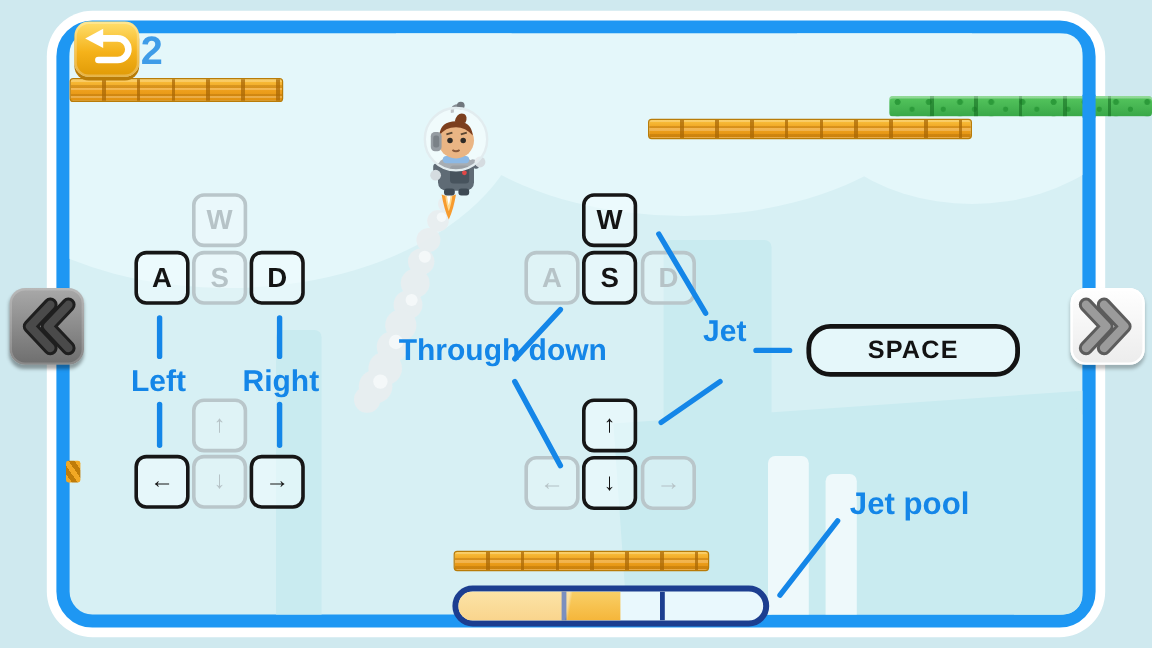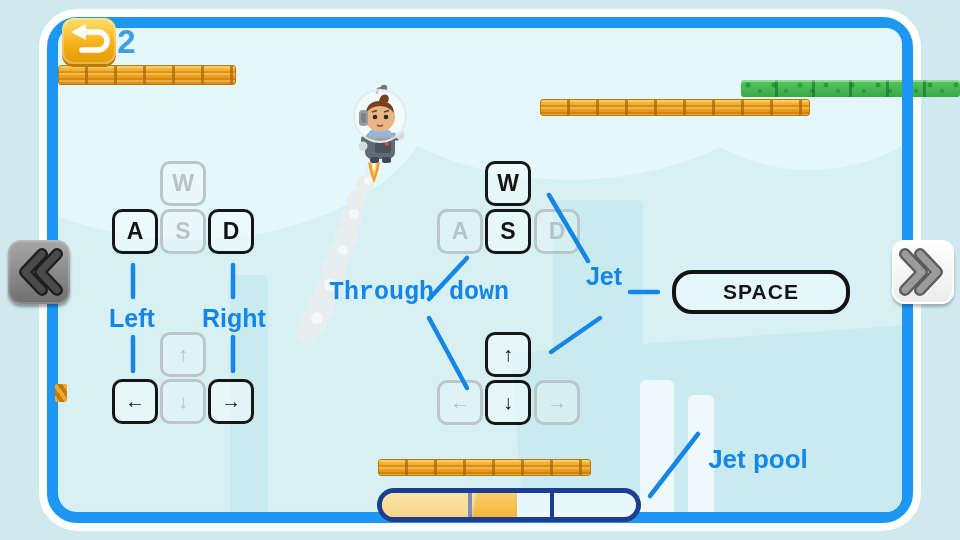--- a/index.html
+++ b/index.html
@@ -179,21 +179,21 @@
     </div>
   <div class="key off" style="left:437px;top:209px;">
       <span>A</span>
     </div>
   <div class="key on" style="left:485px;top:209px;">
       <span>S</span>
     </div>
   <div class="key off" style="left:534px;top:209px;">
       <span>D</span>
     </div>
-  <div class="lbl" style="left:321px;top:278px;width:196px;font-family:Liberation Mono, monospace;">Through down</div>
+  <div class="lbl" style="left:321px;top:278px;width:196px;">Through down</div>
   <div class="lbl" style="left:578px;top:262px;width:52px;">Jet</div>
   <div class="key on arrow" style="left:485px;top:332px;">
       <span>↑</span>
     </div>
   <div class="key off arrow" style="left:437px;top:380px;">
       <span>←</span>
     </div>
   <div class="key on arrow" style="left:485px;top:380px;">
       <span>↓</span>
     </div>
@@ -213,21 +213,21 @@
       <line x1="233" y1="337" x2="233" y2="371"></line>
       <line x1="467" y1="258" x2="429" y2="299"></line>
       <line x1="429" y1="318" x2="467" y2="388"></line>
       <line x1="549" y1="195" x2="588" y2="261"></line>
       <line x1="600" y1="318" x2="551" y2="352"></line>
       <line x1="630" y1="292" x2="658" y2="292"></line>
       <line x1="698" y1="434" x2="650" y2="496"></line>
     </g>
   </svg>
 
-  <div class="lbl" style="left:700px;top:404px;width:116px;font-size:26px;margin-top:40px;">Jet pool</div>
+  <div class="lbl" style="left:700px;top:404px;width:116px;font-size:26px;">Jet pool</div>
   <div class="pool">
     <div class="pool-fill" style="width: 53%;"></div>
     <div class="pool-div" style="left:34%;"></div>
     <div class="pool-div" style="left:66%;"></div>
     <div class="pool-sheen"></div>
   </div>
 
   <div class="level-badge">02</div>
   <button class="back-btn">
     <svg width="54" height="46" viewBox="0 0 54 46">

